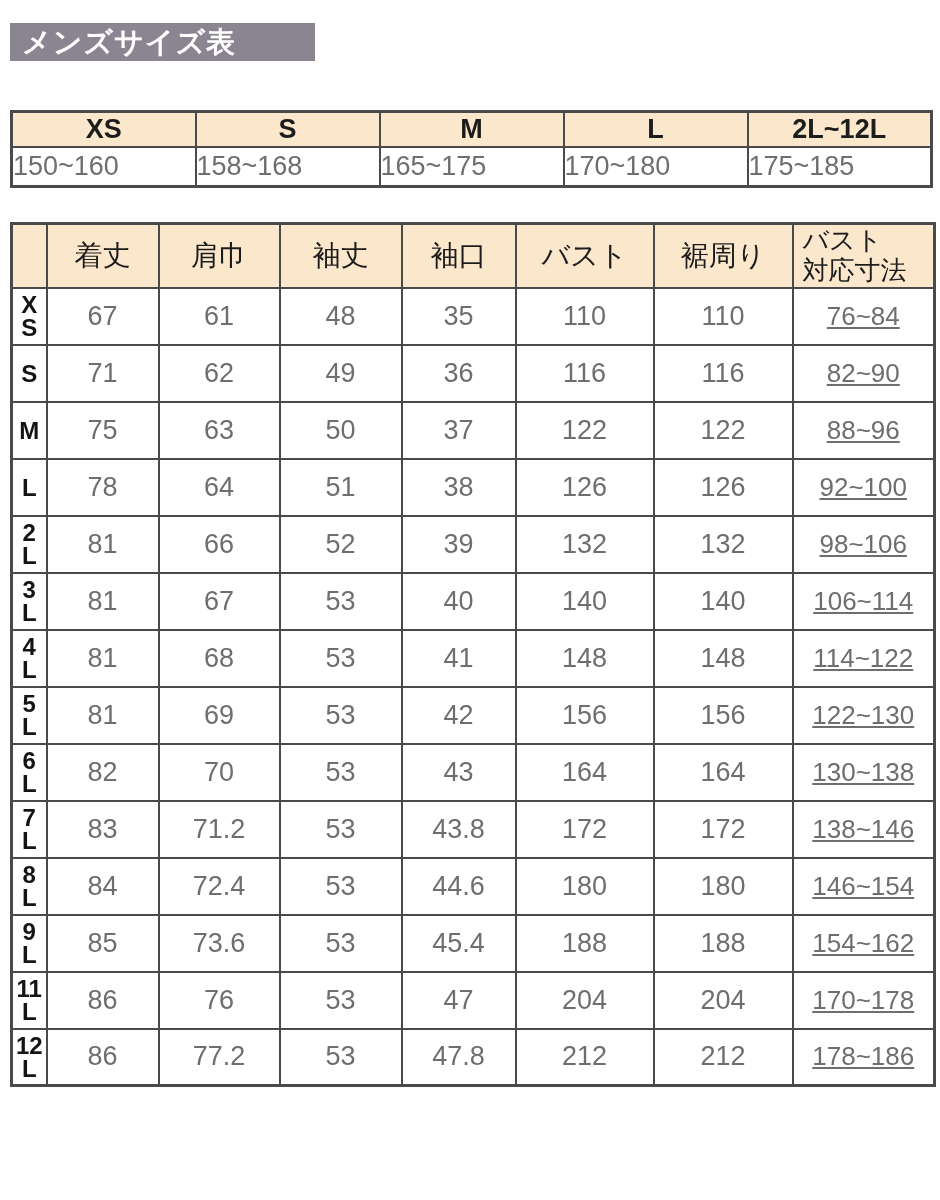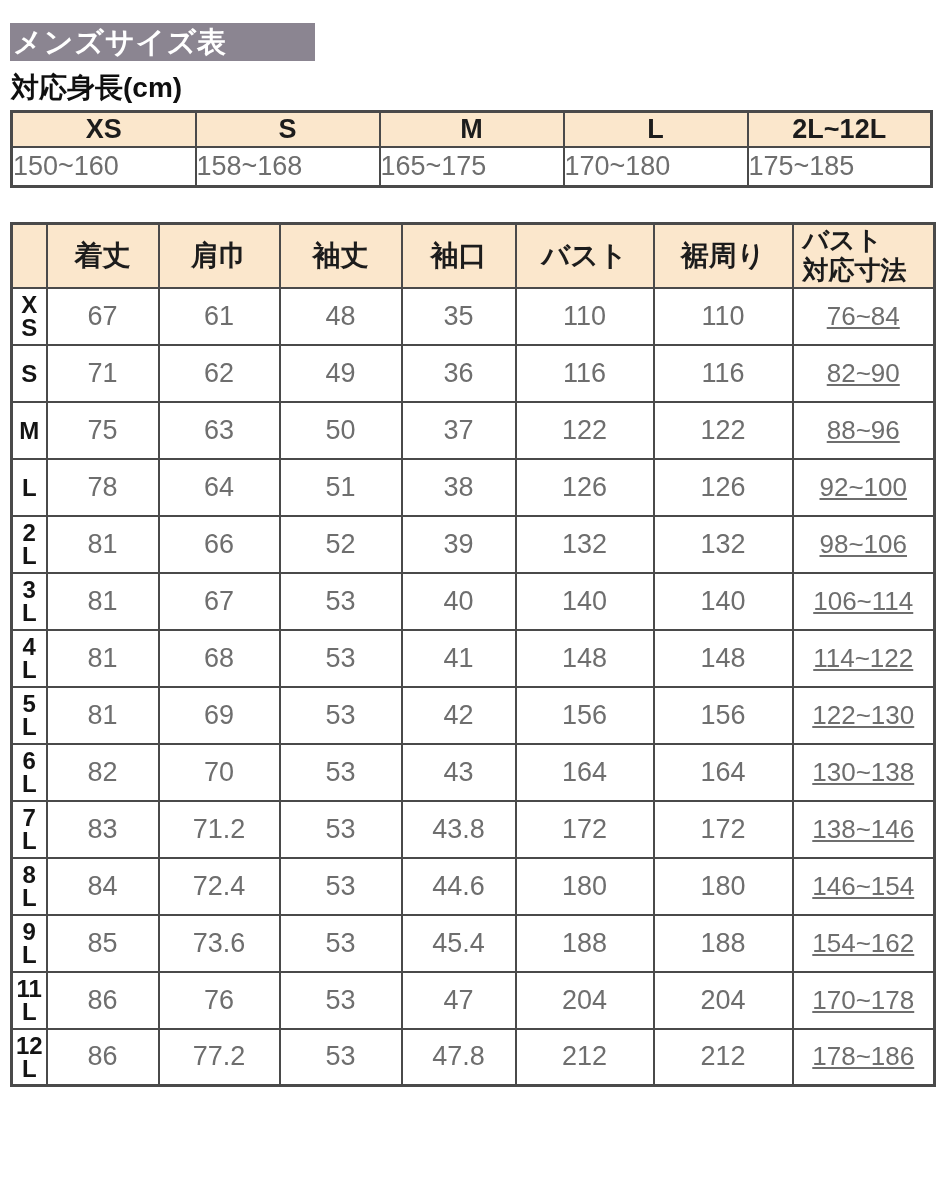--- a/index.html
+++ b/index.html
@@ -12,21 +12,21 @@
   }
   .page { position: relative; width: 940px; height: 1200px; background: #fff; }
 
   .title-band {
     position: absolute; left: 10px; top: 23px;
     width: 305px; height: 38px;
     background: var(--band, #8b8591);
     color: #ffffff;
     font-size: 29px; font-weight: bold;
     line-height: 38px;
-    padding-left: 3px;
+    padding-left: 12px;
     letter-spacing: 1px;
   }
 
   .subtitle {
     position: absolute; left: 11px; top: 69px;
     font-size: 28px; font-weight: bold;
     color: #0f0f0f;
   }
 
   table { border-collapse: collapse; table-layout: fixed; }
@@ -53,21 +53,21 @@
   }
 
   .size-table {
     position: absolute; left: 10px; top: 222px;
     width: 923px;
     border: 3px solid var(--border, #4a4a4a);
   }
   .size-table thead th {
     background: var(--head-bg, #fbe7cc);
     height: 64px;
-    font-size: 28px; font-weight: bold;
+    font-size: 28px; font-weight: normal;
     color: var(--head-text, #1c1c1c);
     text-align: center;
     margin-left: 20px;
   }
   .size-table thead th.bust-range-head {
     text-align: left;
     padding-left: 9px;
     font-size: 26px;
     line-height: 1.15;
   }
@@ -87,21 +87,20 @@
   .row-label .lbl-line { line-height: 23px; text-align: center; }
   .size-table tbody td.range-cell { font-size: 26px; text-decoration: underline; }
 </style>
 </head>
 <body>
 
 <div class="page">
 
   <div class="title-band">メンズサイズ表</div>
 
-  <div class="subtitle">対応身長(cm)</div>
 
   <table class="height-table">
     <colgroup>
       <col style="width:20%">
         <col style="width:20%">
         <col style="width:20%">
         <col style="width:20%">
         <col style="width:20%">
     </colgroup>
     <thead>

